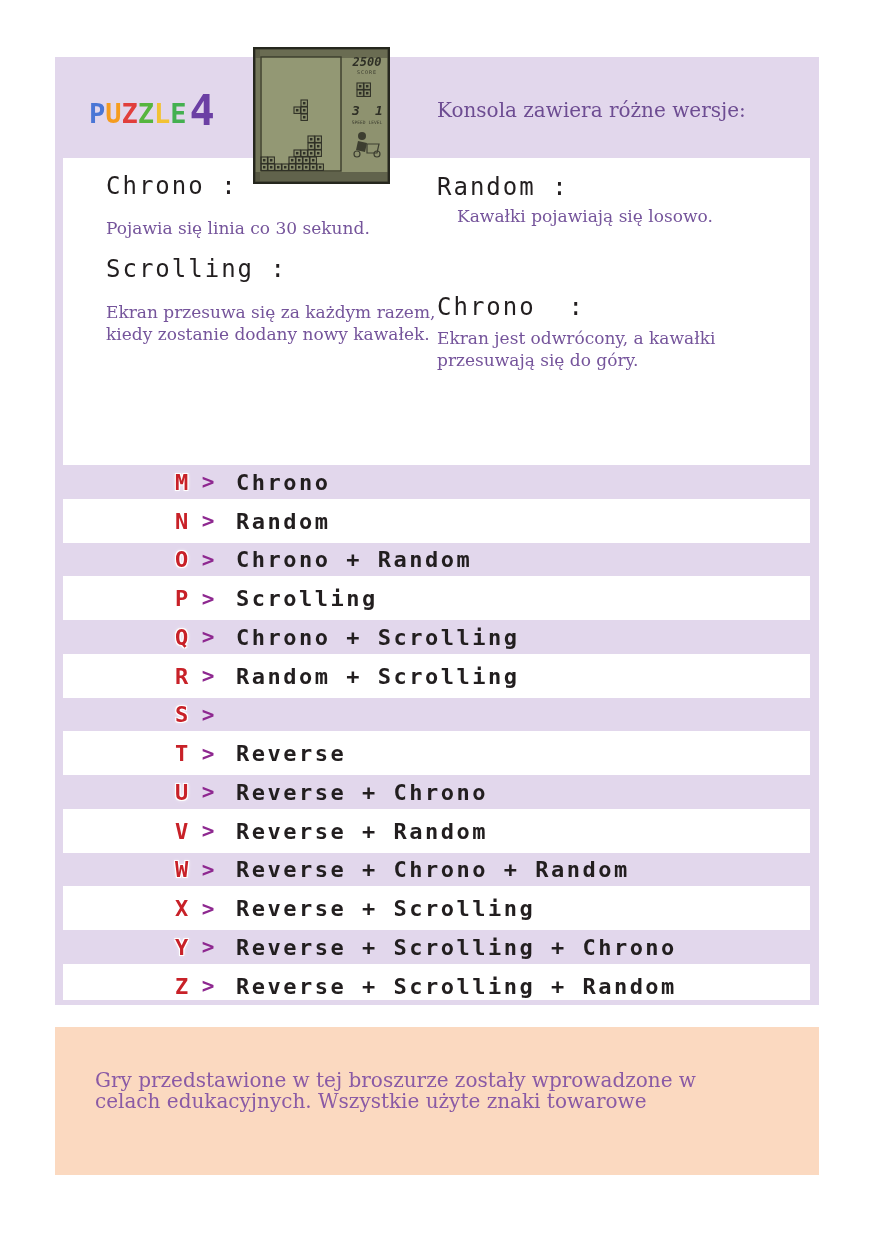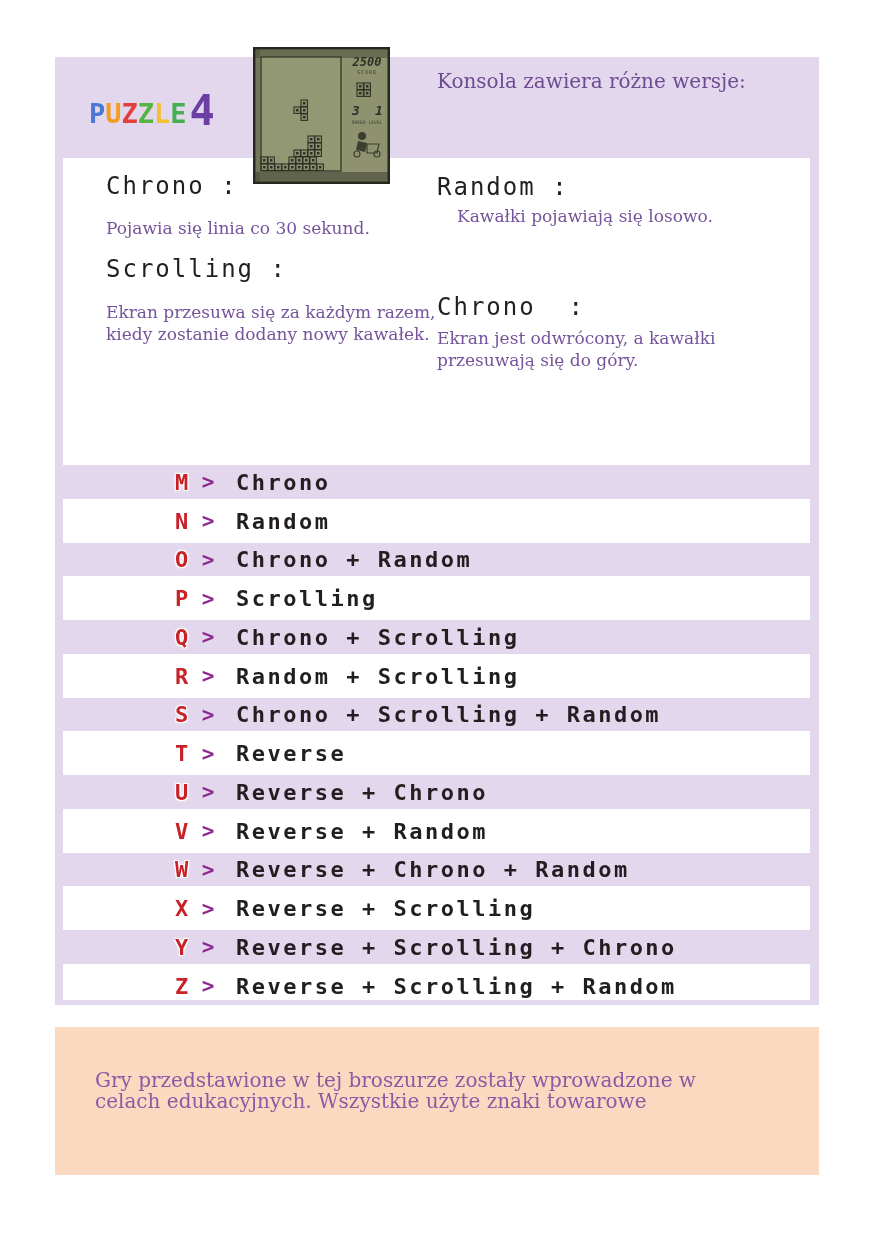--- a/index.html
+++ b/index.html
@@ -5,21 +5,21 @@
   html,body{margin:0;padding:0;background:#ffffff;}
   .page{position:relative;width:874px;height:1240px;background:#ffffff;overflow:hidden;
         font-family:"DejaVu Sans","Liberation Sans",sans-serif;}
 
   
   .header-band{position:absolute;left:55px;top:57px;width:764px;height:100px;background:#e2d7ec;}
   .logo{position:absolute;left:34px;top:38px;display:flex;align-items:flex-end;
         font-family:"DejaVu Sans Mono",monospace;font-weight:bold;}
   .logo .lt{font-size:27px;line-height:27px;letter-spacing:0;}
   .logo .num{font-size:42px;line-height:32px;margin-left:3px;}
-  .header-title{position:absolute;left:382px;top:12px;font-family:"DejaVu Serif","Liberation Serif",serif;
+  .header-title{position:absolute;left:382px;top:41px;font-family:"DejaVu Serif","Liberation Serif",serif;
         font-size:20px;color:#6d4c92;}
 
   
   .lcd-photo{position:absolute;left:253px;top:47px;width:137px;height:137px;z-index:3;border-radius:9px;}
   .lcd-photo svg{display:block;}
   .cell-outer{fill:none;stroke:#2f3026;stroke-width:1.1;}
   .cell-inner{fill:#2f3026;}
   .lcd-label{font-family:"DejaVu Sans Mono",monospace;fill:#3a3b2e;}
   .lcd-digits{font-family:"DejaVu Sans Mono",monospace;font-style:italic;font-weight:bold;fill:#2f3026;}
 
@@ -201,21 +201,20 @@
 
   <div class="row">
     <span class="row-key">R</span>
     <span class="row-chevron">&gt;</span>
     <span class="row-label">Random + Scrolling</span>
   </div>
 
   <div class="row lav">
     <span class="row-key">S</span>
     <span class="row-chevron">&gt;</span>
-    <span class="row-label">Chrono + Scrolling + Random</span>
   </div>
 
   <div class="row">
     <span class="row-key">T</span>
     <span class="row-chevron">&gt;</span>
     <span class="row-label">Reverse</span>
   </div>
 
   <div class="row lav">
     <span class="row-key">U</span>

